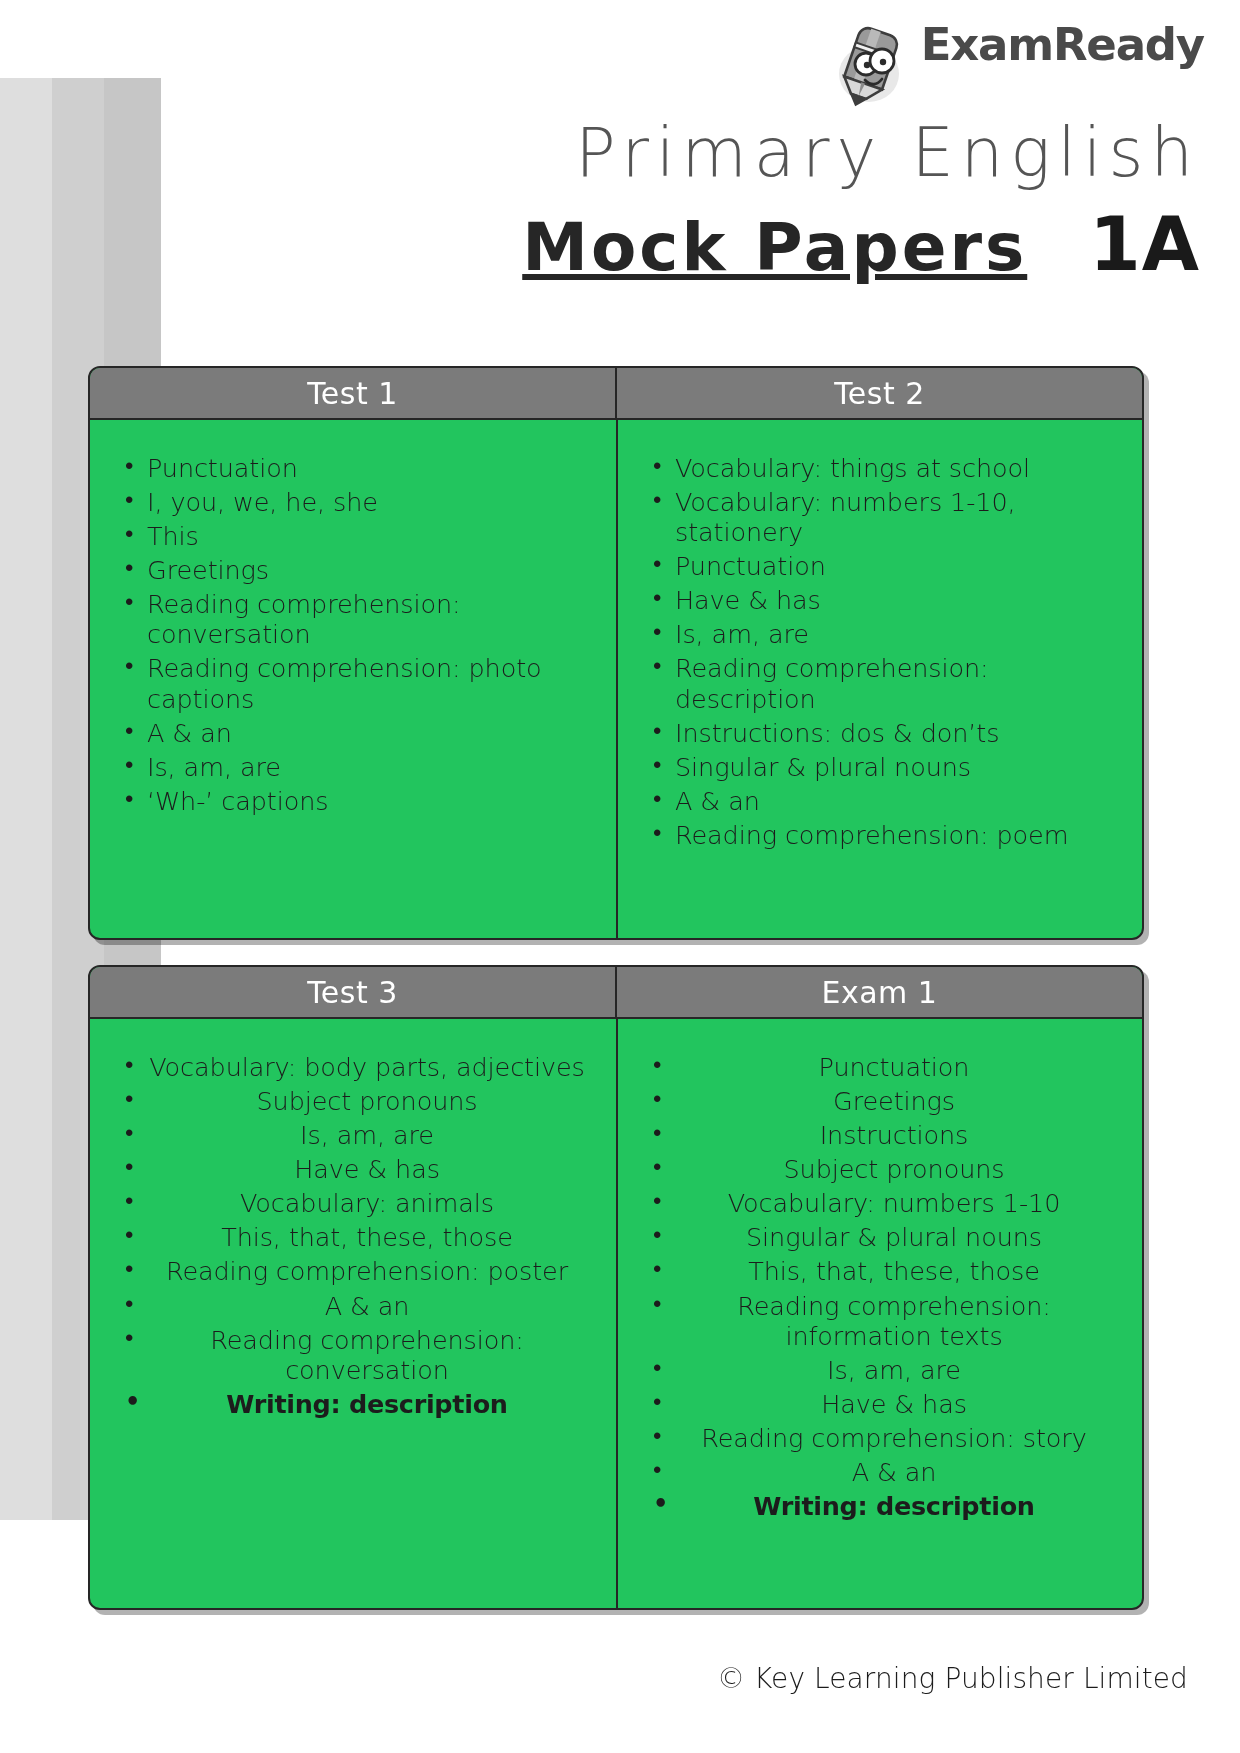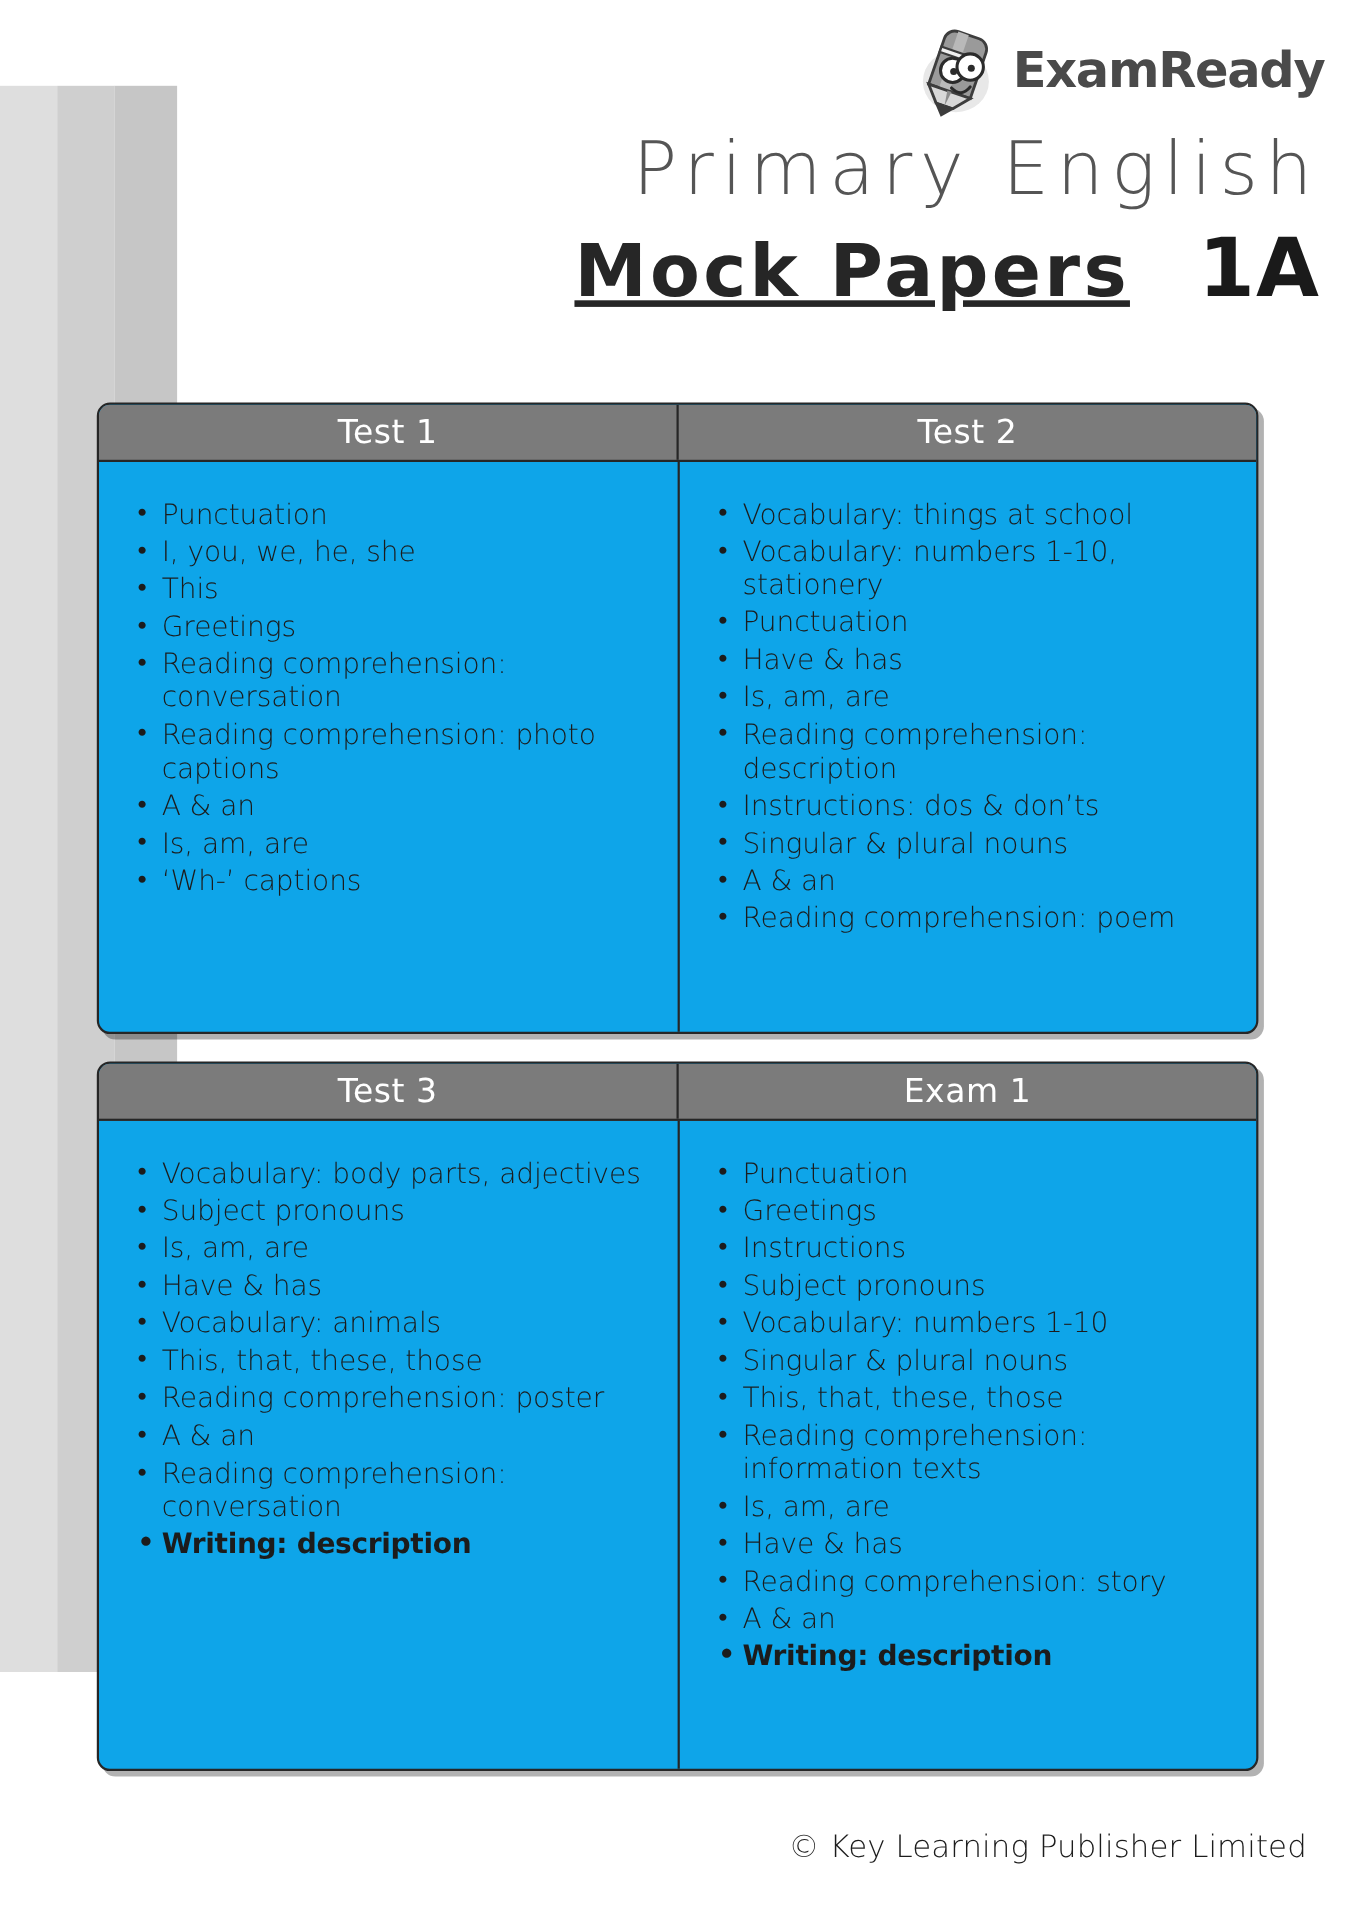--- a/index.html
+++ b/index.html
@@ -33,21 +33,20 @@
   .bar-2 { left: 52px;  width: 52px;  background: #cfcfcf; }
   .bar-3 { left: 104px; width: 57px;  background: #c6c6c6; height: 920px; }
 
   
   .logo {
     position: absolute;
     right: 36px;
     top: 22px;
     height: 86px;
     display: flex;
-    align-items: center;
     gap: 6px;
   }
   .logo-mark {
     position: relative;
     width: 92px;
     height: 86px;
     flex: 0 0 auto;
   }
   .logo-text {
     font-family: "DejaVu Sans", sans-serif;
@@ -107,27 +106,27 @@
     line-height: 1.05;
   }
 
   
   .table-card {
     position: absolute;
     left: 88px;
     width: 1056px;
     border: 2.5px solid #262626;
     border-radius: 12px;
-    background: #0ea5e9;
+    background: #22c55e;
     box-shadow: 5px 5px 0 rgba(0,0,0,0.30);
     box-sizing: border-box;
     overflow: hidden;
   }
   #card-top    { top: 366px; height: 574px; }
-  #card-bottom { top: 965px; height: 645px; }
+  #card-bottom { top: 965px; height: 645px; text-align: center; }
 
   .card-head {
     display: flex;
     background: #7b7b7b;
     border-bottom: 2.5px solid #262626;
     height: 50px;
   }
   .card-head .head-cell {
     flex: 1 1 50%;
     display: flex;

